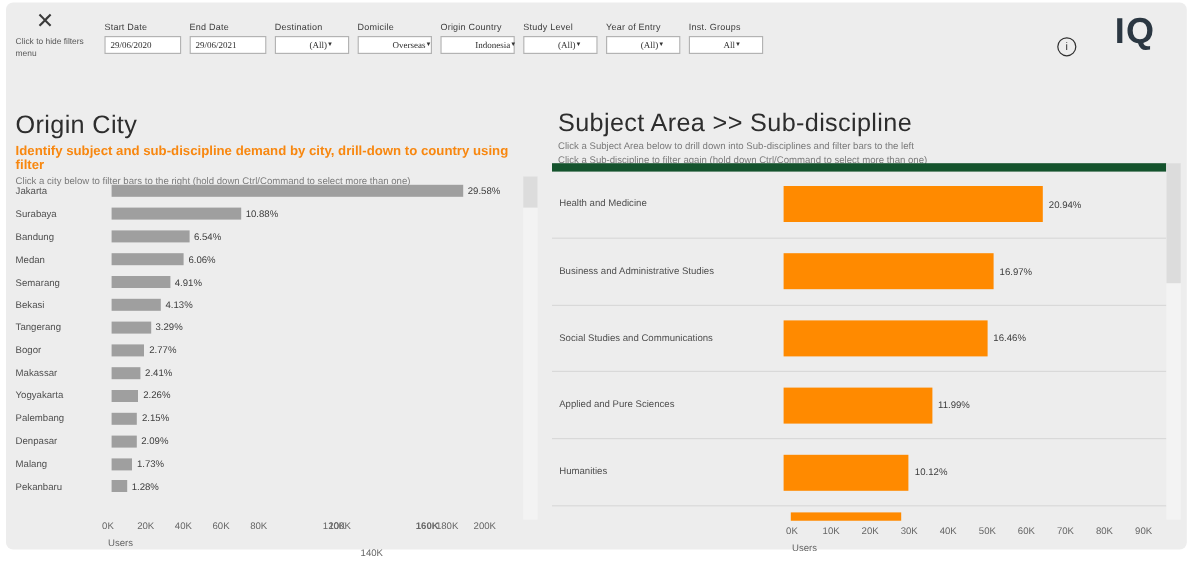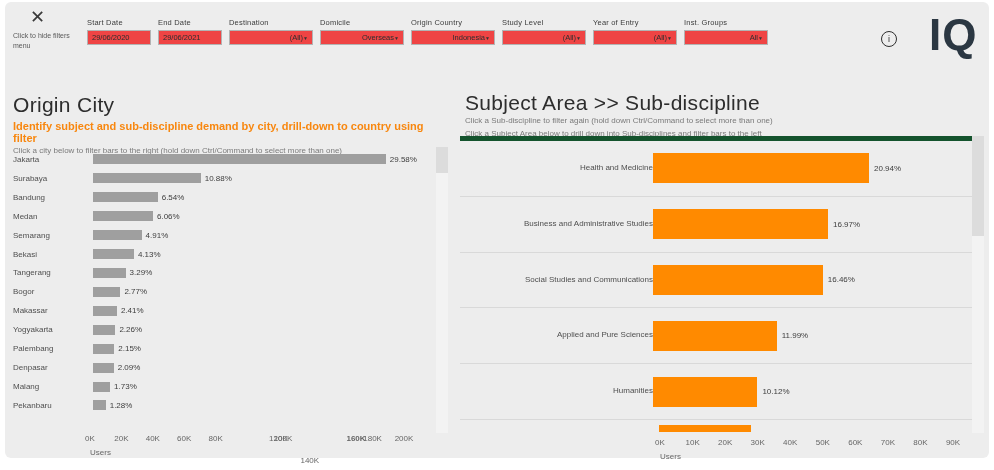--- a/index.html
+++ b/index.html
@@ -5,27 +5,27 @@
   * { margin:0; padding:0; box-sizing:border-box; }
   html,body { width:994px; height:470px; background:#ffffff; font-family:"Liberation Sans", sans-serif; overflow:hidden; }
   .canvas { position:absolute; left:5px; top:2px; width:984px; height:456px; background:#ededed; border-radius:6px; }
 
   
   .close-x { position:absolute; left:25px; top:6px; font-size:18px; font-weight:400; color:#3a3a3a; cursor:pointer; line-height:1; }
   .hide-filters { position:absolute; left:8px; top:29px; width:72px; font-size:7px; color:#595959; line-height:1.4; }
   .filters { position:absolute; left:82px; top:16px; display:flex; }
   .filter { margin-right:7px; }
   .filter .flabel { font-size:7.5px; color:#3c3c3c; margin-bottom:3px; letter-spacing:0.2px; }
-  .fbox { background:#ef4444; border:1px solid #b3b3b3; height:15px; font-size:7.5px; color:#2e2e2e; display:flex; align-items:center; padding:0 4px; }
+  .fbox { background:#ffffff; border:1px solid #b3b3b3; height:15px; font-size:7.5px; color:#2e2e2e; display:flex; align-items:center; padding:0 4px;font-family:Liberation Serif, serif; }
   .fbox.date { width:64px; }
-  .fbox.select { width:84px; justify-content:flex-end;padding-left:28px; }
+  .fbox.select { width:62px; justify-content:flex-start;padding-left:28px; }
   .fbox .arrow { font-size:5px; color:#333; }
 
   .info-icon { position:absolute; left:876px; top:29px; width:16px; height:16px; border:1.5px solid #2f2f2f; border-radius:50%; font-size:9px; color:#2f2f2f; display:flex; align-items:center; justify-content:center; cursor:pointer; }
-  .logo { position:absolute; left:924px; top:8px; font-size:44px; font-weight:800; color:#2b3742; letter-spacing:1px; }
+  .logo { position:absolute; left:924px; top:8px; font-size:30px; font-weight:800; color:#2b3742; letter-spacing:1px; }
 
   
   .panel-title { font-size:21px; color:#2d2d2d; letter-spacing:0.3px; }
   .subtitle-orange { font-size:11px; font-weight:bold; color:#f8870f; margin-top:3px; }
   .instr { font-size:8px; color:#7a7a7a; margin-top:2px; line-height:1.35; }
 
   .left-panel { position:absolute; left:0; top:85px; width:446px; height:371px; }
   .left-head { position:absolute; left:8px; top:6px; width:430px; }
   .left-rows { position:absolute; left:8px; top:63px; width:410px; }
   .lrow { height:18.93px; display:flex; align-items:center; cursor:pointer; }
@@ -39,21 +39,21 @@
   .right-scroll { left:517px; top:49px; height:297px; }
 
   .axis { position:absolute; height:10px; }
   .axis .tick { position:absolute; transform:translateX(-50%); font-size:8px; color:#666; white-space:nowrap; }
   .xlabel { position:absolute; font-size:8px; color:#666; }
   .left-axis { left:85px; top:347px; width:314px; }
   .left-xlabel { left:85px; top:361px; width:314px; }
 
   .right-panel { position:absolute; left:450px; top:85px; width:532px; height:371px; }
   .right-head { position:absolute; left:10px; top:4px; width:510px; }
-  .right-rows { position:absolute; left:5px; top:49px; width:512px; border-top:5px solid #14532d;text-align:right; }
+  .right-rows { position:absolute; left:5px; top:49px; width:512px; border-top:7px solid #14532d; }
   .rrow { height:55.8px; display:flex; align-items:center; border-bottom:1px solid #d9d9d9; cursor:pointer; }
   .rrow .clabel { width:193px; padding-left:6px; font-size:8px; color:#4f4f4f; line-height:1.35; }
   .rrow .bar { height:30px; background:#ff8a00; }
   .rrow .pct { font-size:8px; color:#3d3d3d; margin-left:5px; white-space:nowrap; }
   .rrow-partial { height:12px; overflow:hidden; }
   .rrow-partial .bar { margin-left:199px; margin-top:5px; height:30px; background:#ff8a00; }
   .right-axis { left:205px; top:351px; width:293px; }
   .right-xlabel { left:205px; top:365px; width:293px; }
 </style>
 </head>
@@ -217,22 +217,22 @@
         <span class="tick" style="left: 266px; font-weight: bold;">160K</span>
         <span class="tick" style="left: 282.6px;">180K</span>
         <span class="tick" style="left: 314px;">200K</span>
       </div>
     <div class="xlabel left-xlabel">Users</div>
   </div>
 
   <div class="right-panel">
     <div class="right-head">
       <div class="panel-title">Subject Area &gt;&gt; Sub-discipline</div>
+      <div class="instr">Click a Subject Area below to drill down into Sub-disciplines and filter bars to the left</div>
       <div class="instr" style="margin-top:1px">Click a Sub-discipline to filter again (hold down Ctrl/Command to select more than one)</div>
-      <div class="instr">Click a Subject Area below to drill down into Sub-disciplines and filter bars to the left</div>
     </div>
     <div class="right-rows" id="right-rows">
         <div class="rrow">
           <span class="clabel">Health and Medicine</span>
           <span class="bar" style="width: 216px; background: rgb(255, 138, 0);"></span>
           <span class="pct">20.94%</span>
         </div>
         <div class="rrow">
           <span class="clabel">Business and Administrative Studies</span>
           <span class="bar" style="width: 175px; background: rgb(255, 138, 0);"></span>

